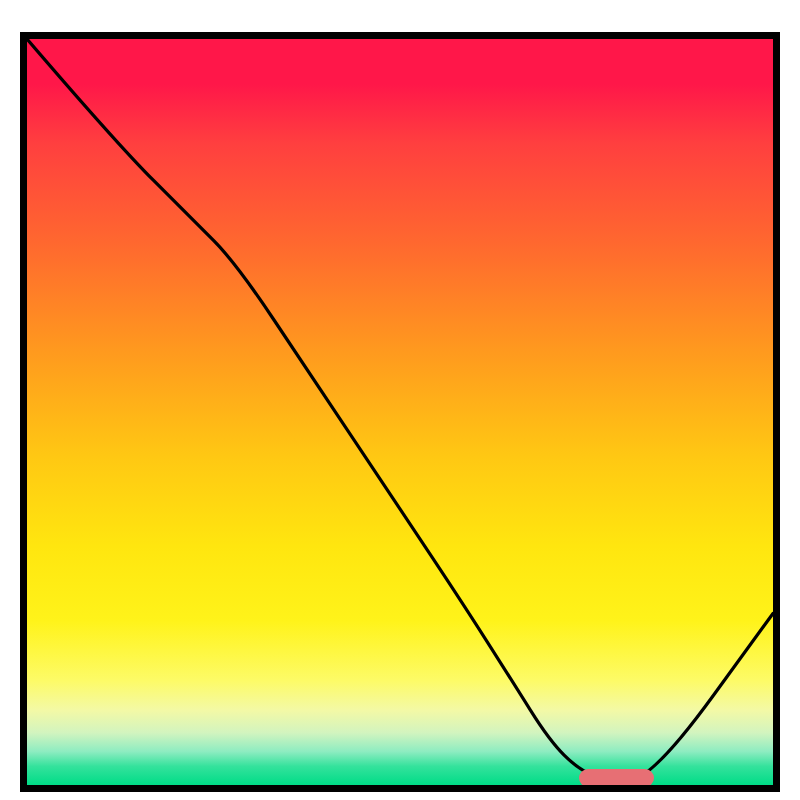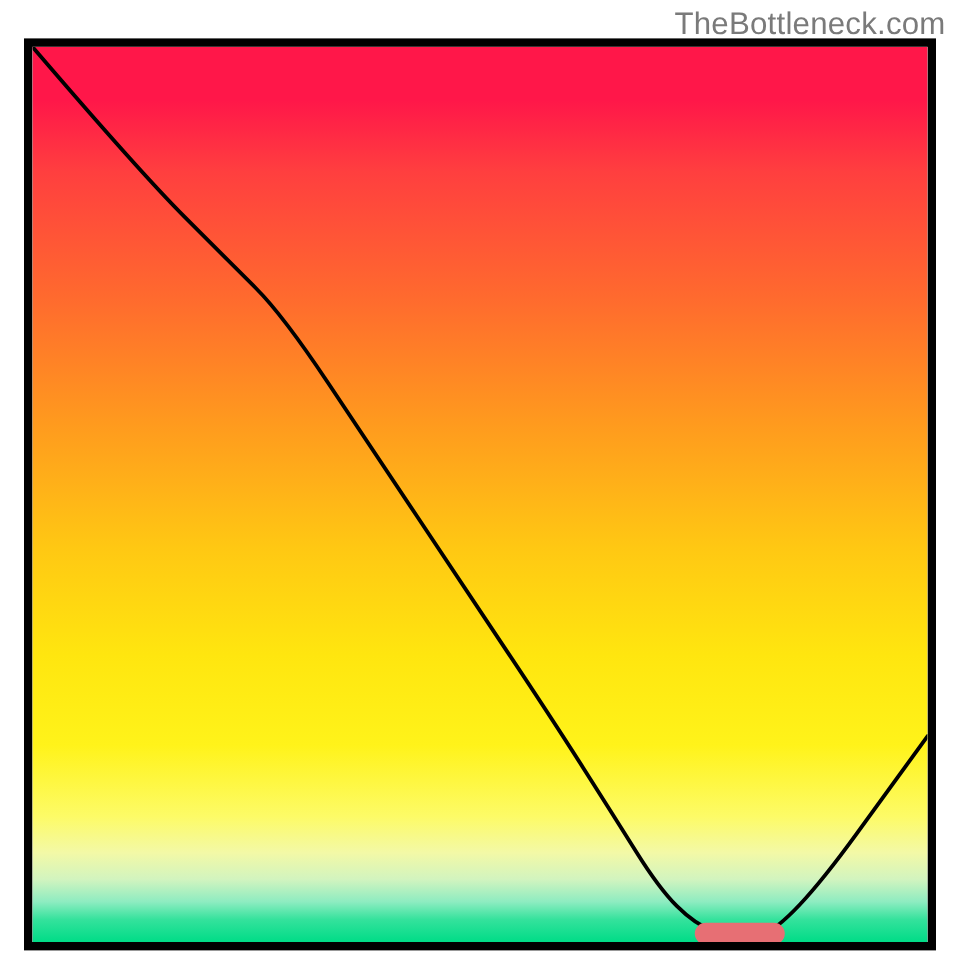--- a/index.html
+++ b/index.html
@@ -62,21 +62,20 @@
     border-radius: 9px;
     height: 18px;
     z-index: 20;
   }
 </style>
 </head>
 <body>
 
 <div class="container">
 
-  <div class="watermark">TheBottleneck.com</div>
 
   <div class="plot">
     <div class="gradient"></div>
 
     <svg class="svg-layer" viewBox="0 0 746 746" preserveAspectRatio="none">
       <path d="M 0 0 Q 89.52 104.44000000000005 126.82 141.74 Q 164.12 179.03999999999996 186.5 201.42000000000002 Q 208.88000000000002 223.80000000000007 246.18 279.75 Q 283.48 335.7 320.78 391.65 Q 358.08 447.59999999999997 395.38 503.54999999999995 Q 432.67999999999995 559.5 458.78999999999996 600.53 Q 484.90000000000003 641.56 503.54999999999995 671.4 Q 522.1999999999999 701.24 537.1199999999999 716.1600000000001 Q 552.04 731.08 566.96 736.675 Q 581.88 742.27 604.26 740.405 Q 626.64 738.54 686.3199999999999 656.48 T 746 574.42" fill="none" stroke="#000000" stroke-width="3.2" stroke-linecap="round" stroke-linejoin="round"></path>
     </svg>
 
     <div class="marker" style="left: 552.04px; width: 74.6px; top: 729.54px; background: rgb(231, 111, 116);"></div>
   </div>

